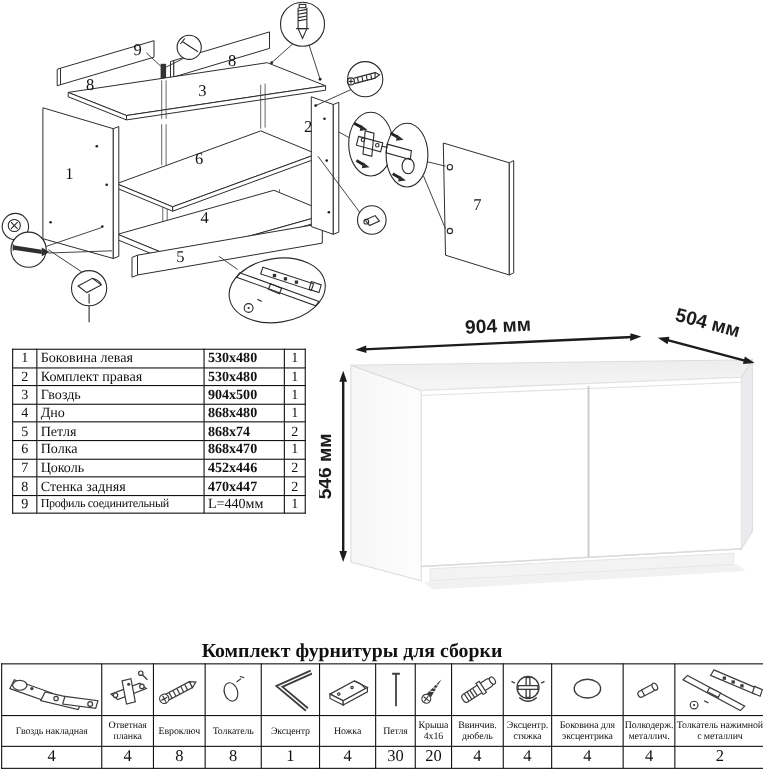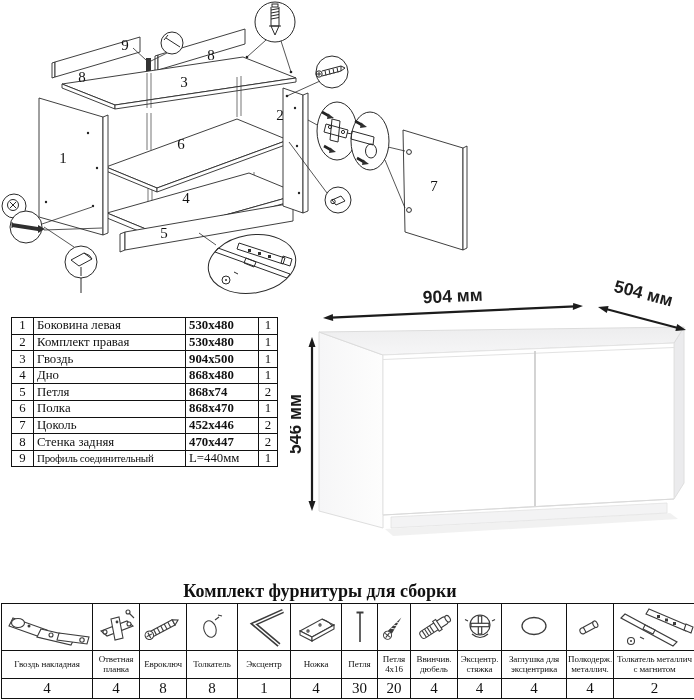--- a/index.html
+++ b/index.html
@@ -501,26 +501,26 @@
         </td>
   </tr>
   <tr class="names">
     <td>Гвоздь накладная</td>
     <td>Ответная планка</td>
     <td>Евроключ</td>
     <td>Толкатель</td>
     <td>Эксцентр</td>
     <td>Ножка</td>
     <td>Петля</td>
-    <td>Петля 4x16</td>
+    <td>Крыша 4x16</td>
     <td>Ввинчив. дюбель</td>
     <td>Эксцентр. стяжка</td>
-    <td>Заглушка для эксцентрика</td>
+    <td>Боковина для эксцентрика</td>
     <td>Полкодерж. металлич.</td>
-    <td>Толкатель металлич с магнитом</td>
+    <td>Толкатель нажимной с металлич</td>
   </tr>
   <tr class="qty">
     <td>4</td>
     <td>4</td>
     <td>8</td>
     <td>8</td>
     <td>1</td>
     <td>4</td>
     <td>30</td>
     <td>20</td>

